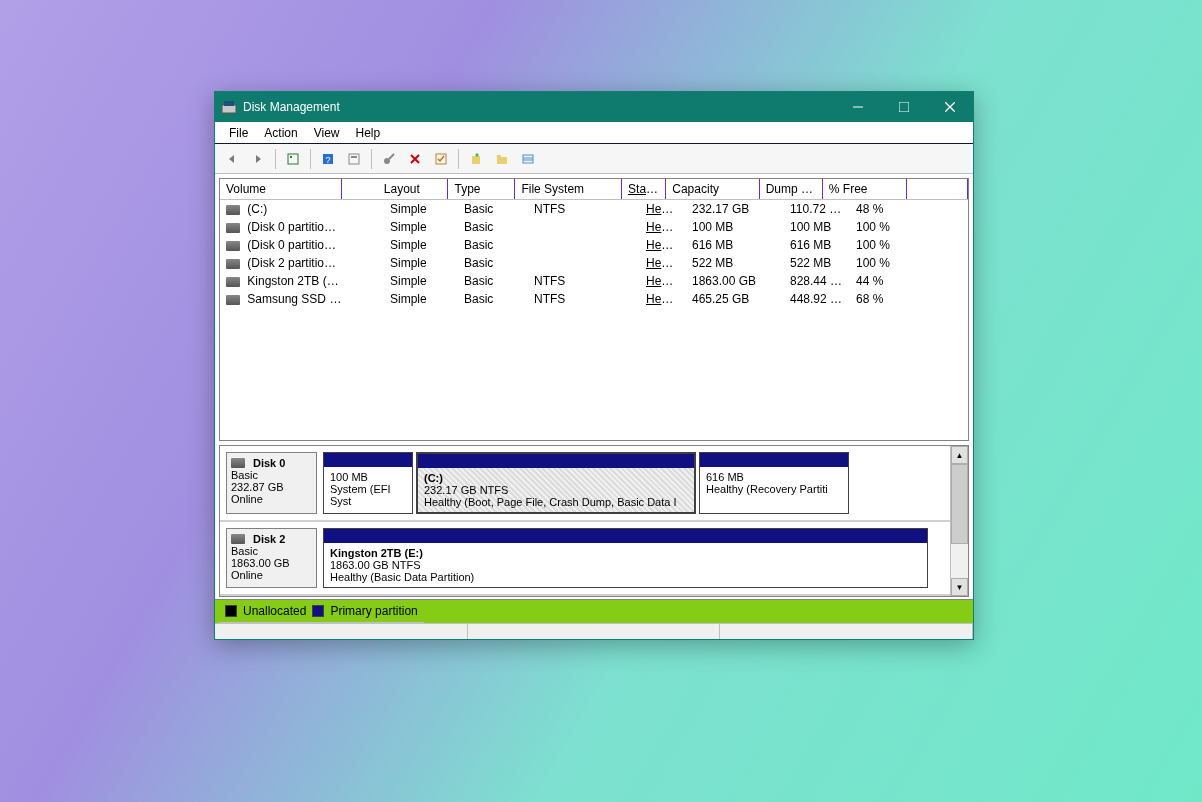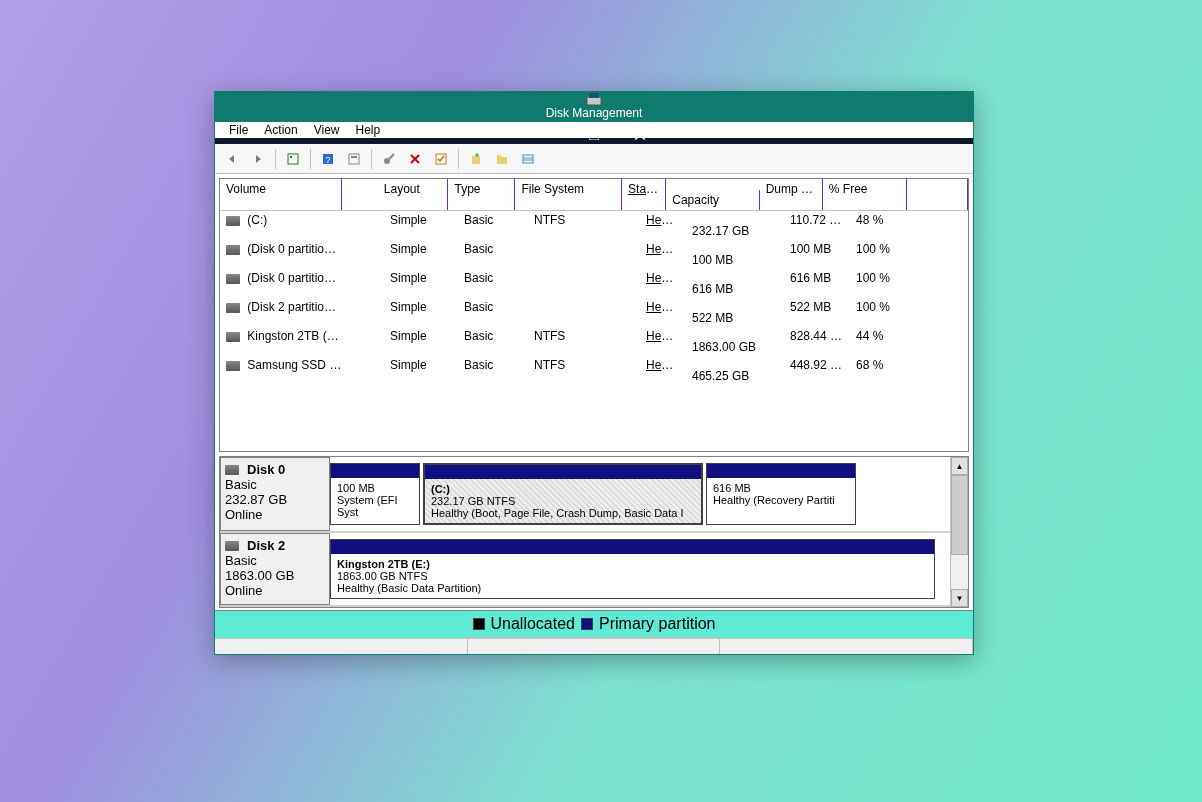--- a/index.html
+++ b/index.html
@@ -20,63 +20,62 @@
     background: #fff;
     border: 1px solid #0f8070;
     box-shadow: 0 6px 24px rgba(0,0,0,.3);
   }
   .titlebar {
     height: 30px;
     background: #0f7a6e;
     color: #fff;
     display: flex; align-items: center;
     font-size: 12px;
-    flex-direction: column;
   }
   .titlebar .icon { width: 28px; display:flex; align-items:center; justify-content:center;}
   .titlebar .title { flex:1; }
   .titlebar .winbtns { display:flex; }
   .winbtn { width:46px; height:30px; display:flex; align-items:center; justify-content:center; }
-  .menubar { height:22px; background:#fff; border-bottom:6px solid #0f172a; display:flex; align-items:center; padding:0 6px; gap:0; font-size:12px;}
+  .menubar { height:22px; background:#fff; border-bottom:1px solid #0f172a; display:flex; align-items:center; padding:0 6px; gap:0; font-size:12px;}
   .menuitem { padding:3px 8px; }
   .toolbar { height:30px; background:#f6f6f6; border-bottom:1px solid #c0c0c0; display:flex; align-items:center; padding:0 6px; gap:4px;}
   .tbtn { width:22px; height:22px; display:flex; align-items:center; justify-content:center; border-radius:2px;}
   .tsep{ width:1px; height:20px; background:#c0c0c0; margin:0 2px;}
   
   .vol-wrap { border:1px solid #828282; margin:4px; overflow:hidden; }
   .vol-head { display:flex; background:#fff; border-bottom:1px solid #c0c0c0; }
   .vcol { border-right:1px solid #6d28d9; padding:3px 6px; font-size:12px; overflow:hidden; white-space:nowrap; text-overflow:ellipsis; }
   .vol-body { height:240px; background:#fff; overflow:auto;}
   .vrow { display:flex; padding:1px 0;}
   .vcell { padding:1px 6px; font-size:12px; overflow:hidden; white-space:nowrap; text-overflow:ellipsis;}
   .dicon{display:inline-block;width:14px;height:10px;background:linear-gradient(#888,#555);border-radius:1px;vertical-align:middle;margin-right:4px;}
   
   .layouts{ border:1px solid #828282; margin:0 4px 2px 4px; background:#e8e8e8; display:flex; position:relative;}
   .layouts-inner{ flex:1; overflow:hidden;}
   .scrollbar{ width:18px; background:#f0f0f0; display:flex; flex-direction:column; border-left:1px solid #c0c0c0;}
   .scrollbtn{height:18px; background:#e1e1e1; border:1px solid #adadad; display:flex;align-items:center;justify-content:center;font-size:8px;}
   .scrollthumb{ flex:0 0 80px; background:#cdcdcd; border:1px solid #adadad; }
   .scrolltrack{ flex:1;}
   .diskrow{ display:flex; background:#fff; border-bottom:2px solid #d0d0d0;}
-  .diskhead{ width:110px; border:1px solid #808080; padding:4px; background:#f0f0f0; font-size:13px; }
+  .diskhead{ width:91px; border:1px solid #808080; margin:6px; padding:4px; background:#f0f0f0; font-size:11px; }
   .diskhead .htop{ display:flex; align-items:center; gap:4px;}
   .parts{ flex:1; display:flex; margin:6px 6px 6px 0; gap:3px; overflow:hidden;}
   .part{ border:1px solid #404040; display:flex; flex-direction:column; overflow:hidden; font-size:11px;}
   .part .bar{ height:14px; background:#101080;}
   .part.selected{ background: repeating-linear-gradient(45deg,#f0f0f0,#f0f0f0 2px,#dcdcdc 2px,#dcdcdc 4px); border:2px solid #404040;}
   .part .pbody{ padding:4px 6px; overflow:hidden;}
   
-  .legend{ background:#5eead4; border-top:1px solid #828282; display:flex; align-items:center;  font-size:16px;justify-content:center;}
+  .legend{ background:#84cc16; border-top:1px solid #828282; display:flex; align-items:center;  font-size:12px;}
   .legend-inner{ padding:4px 6px; display:flex; align-items:center; gap:6px; border-bottom:1px solid #c0c0c0; margin:0 4px; flex-wrap:wrap;}
   .swatch{width:12px;height:12px;display:inline-block;border:1px solid #404040;}
   .statusbar{height:16px; background:#f0f0f0; border-top:1px solid #c0c0c0; display:flex;}
   .statusbar div{flex:1;border-right:1px solid #c0c0c0;}
 
   
-  .c0{width:128px;} .c1{width:74px;margin-left:36px;} .c2{width:70px;} .c3{width:112px;} .c4{width:46px;text-decoration:underline;} .c5{width:98px;margin-top:11px;} .c6{width:66px;} .c7{width:88px;} .c8{width:64px;}
+  .c0{width:128px;} .c1{width:74px;margin-left:36px;} .c2{width:70px;} .c3{width:112px;} .c4{width:46px;text-decoration:underline;} .c5{width:98px;} .c6{width:66px;} .c7{width:88px;} .c8{width:64px;}
 </style>
 </head>
 <body>
 
 <div class="window">
   <div class="titlebar">
     <div class="icon">
       <svg width="16" height="14" viewBox="0 0 16 14">
           <rect x="1" y="5" width="14" height="8" fill="#c8c8c8" stroke="#555"></rect>
           <rect x="3" y="1" width="10" height="5" fill="#1e4e7a"></rect>

